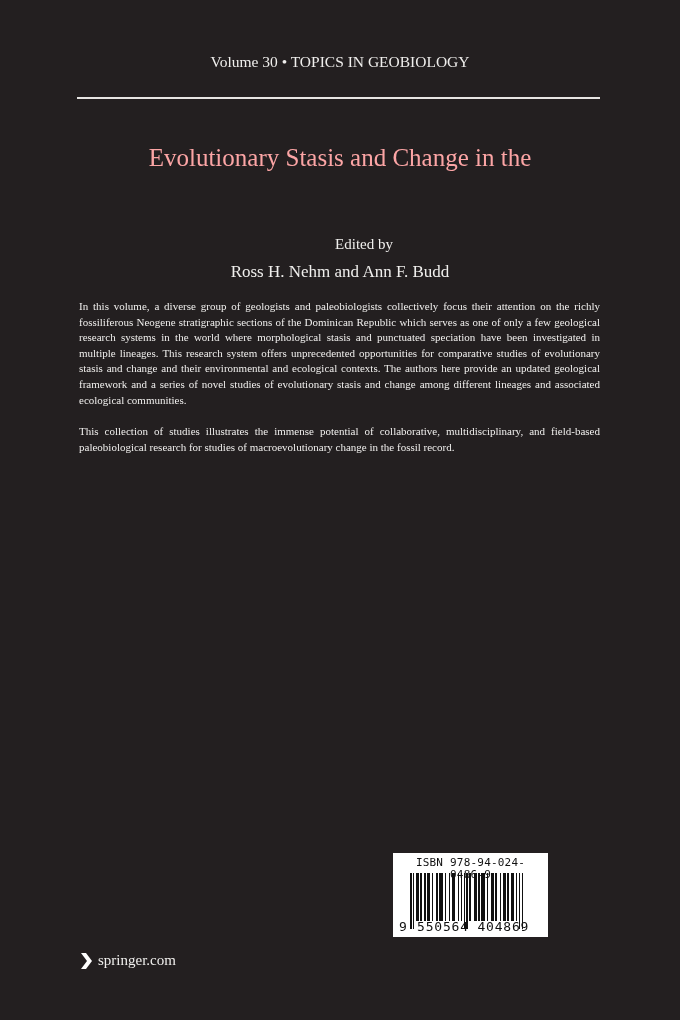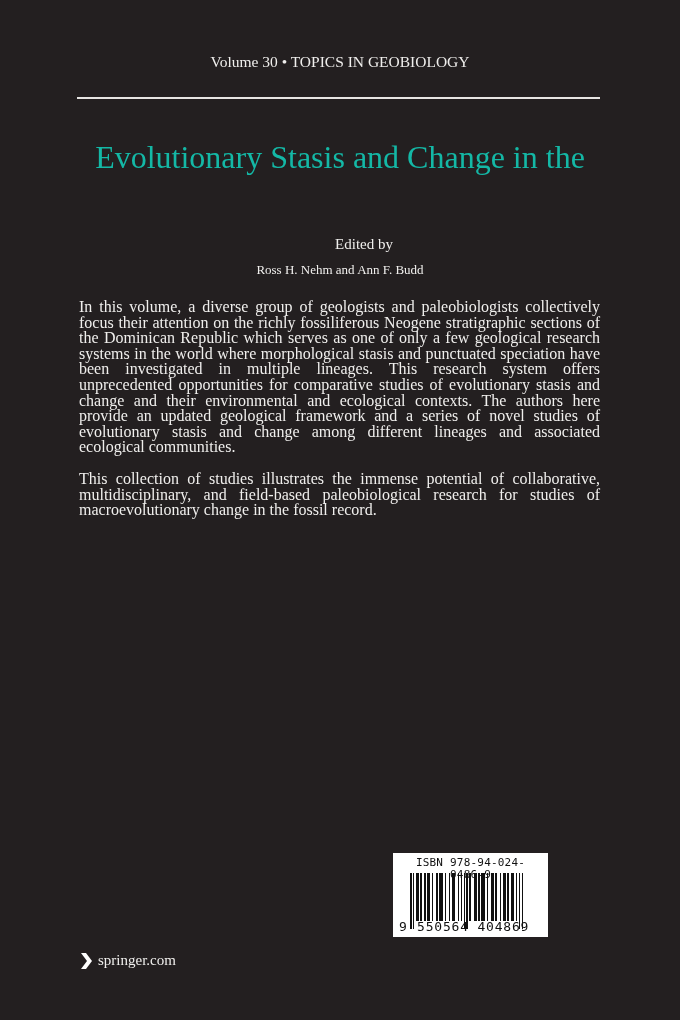--- a/index.html
+++ b/index.html
@@ -34,52 +34,52 @@
       height: 2px;
       background: #e6e4e2;
     }
     .title {
       position: absolute;
       left: 0;
       width: 680px;
       top: 142px;
       text-align: center;
       font-family: "Liberation Serif", "DejaVu Serif", serif;
-      font-size: 32px;
+      font-size: 25px;
       line-height: 31px;
-      color: #14b8a6;
+      color: #fca5a5;
     }
     .edited-by {
       position: absolute;
       left: 0;
       width: 680px;
       top: 236px;
       text-align: center;
       font-family: "Liberation Serif", "DejaVu Serif", serif;
       font-size: 15px;
       color: #f0efed;
       padding-left: 24px;
     }
     .editors {
       position: absolute;
       left: 0;
       width: 680px;
       top: 262px;
       text-align: center;
       font-family: "Liberation Serif", "DejaVu Serif", serif;
-      font-size: 13px;
+      font-size: 17px;
       color: #f0efed;
     }
     .blurb {
       position: absolute;
       left: 79px;
       width: 521px;
       top: 299px;
       font-family: "Liberation Serif", "DejaVu Serif", serif;
-      font-size: 16px;
+      font-size: 11px;
       line-height: 15.6px;
       color: #f0efed;
       text-align: justify;
     }
     .blurb p {
       margin: 0 0 16px 0;
     }
     .barcode-box {
       position: absolute;
       left: 393px;

